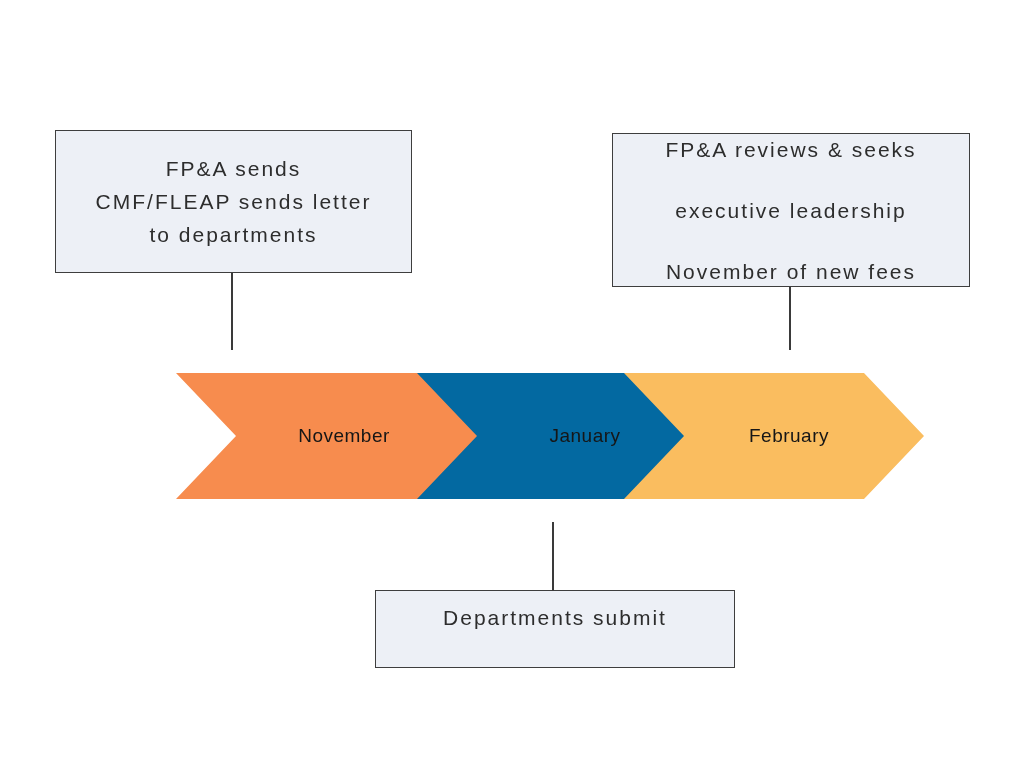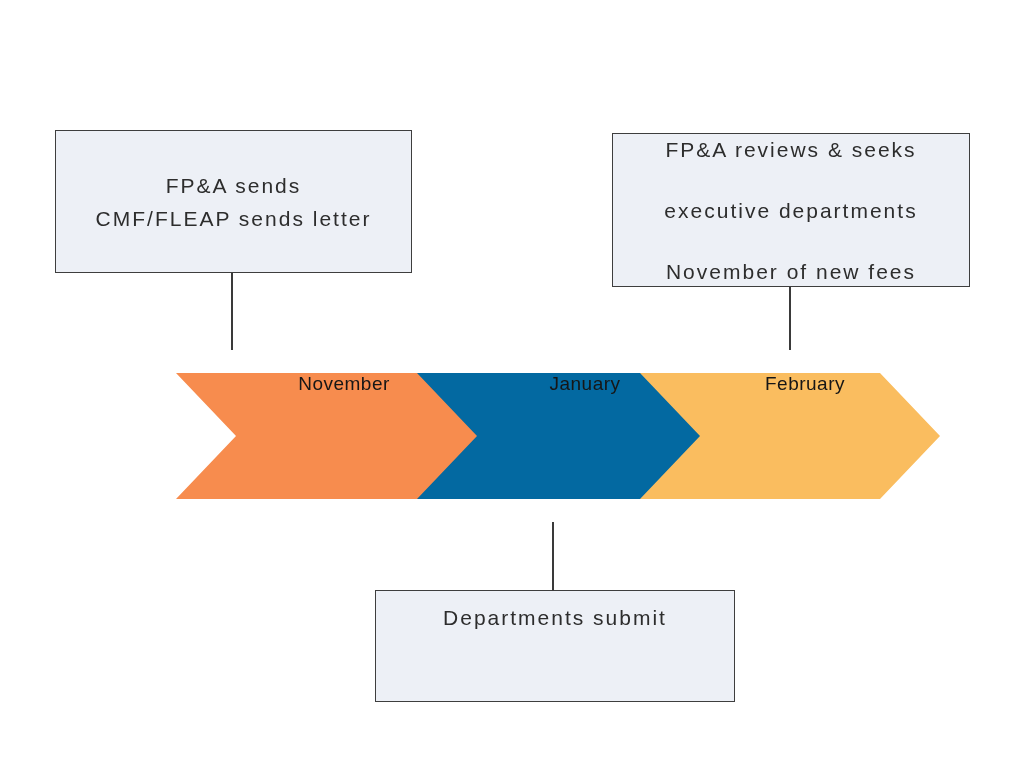--- a/index.html
+++ b/index.html
@@ -27,68 +27,69 @@
     text-align: center;
     color: #2D2D2D;
     font-size: 21px;
     font-weight: 300;
     letter-spacing: 2px;
     line-height: 33px;
   }
   .callout .line { display: block; white-space: nowrap; }
   #callout-1 { left: 55px;  top: 130px; width: 357px; height: 143px; }
   #callout-2 { left: 612px; top: 133px; width: 358px; height: 154px; gap: 28px; }
-  #callout-3 { left: 375px; top: 590px; width: 360px; height: 112px;
+  #callout-3 { left: 375px; top: 590px; width: 360px; height: 78px;
                justify-content: flex-start; padding-top: 10px; }
   
   .connector {
     position: absolute;
     width: 2px;
     background: #3A3A3A;
   }
   #connector-1 { left: 231px; top: 273px; height: 77px; }
   #connector-2 { left: 789px; top: 287px; height: 63px; }
   #connector-3 { left: 552px; top: 522px; height: 69px; }
   
   .chevron {
     position: absolute;
     top: 373px;
     height: 126px;
     width: 276px;
     clip-path: polygon(0 0, calc(100% - 60px) 0, 100% 50%,
                        calc(100% - 60px) 100%, 0 100%, 60px 50%);
     display: flex;
-    align-items: flex-start;
+    align-items: center;
     justify-content: center;
     padding-left: 30px;
     box-sizing: content-box;
   }
   #chevron-0 { left: 176px; }
   #chevron-1 { left: 417px; }
-  #chevron-2 { left: 640px; width: 270px; }
+  #chevron-2 { left: 624px; width: 270px; }
   .chevron-label {
     font-size: 19px;
     color: #161616;
     letter-spacing: 0.5px;
     white-space: nowrap;
   }
 </style>
 </head>
 <body>
 
 <div class="canvas">
 
   <div class="callout" id="callout-1">
     <span class="line">FP&amp;A sends</span>
     <span class="line">CMF/FLEAP sends letter</span>
+    <span class="line">to departments</span>
   </div>
 
   <div class="callout" id="callout-2">
     <span class="line">FP&amp;A reviews &amp; seeks</span>
-    <span class="line">executive departments</span>
+    <span class="line">executive leadership</span>
     <span class="line">November of new fees</span>
   </div>
 
   <div class="callout" id="callout-3">
     <span class="line">Departments submit</span>
   </div>
 
   <div class="connector" id="connector-1" style="background-color: rgb(58, 58, 58);"></div>
   <div class="connector" id="connector-2" style="background-color: rgb(58, 58, 58);"></div>
   <div class="connector" id="connector-3" style="background-color: rgb(58, 58, 58);"></div>

